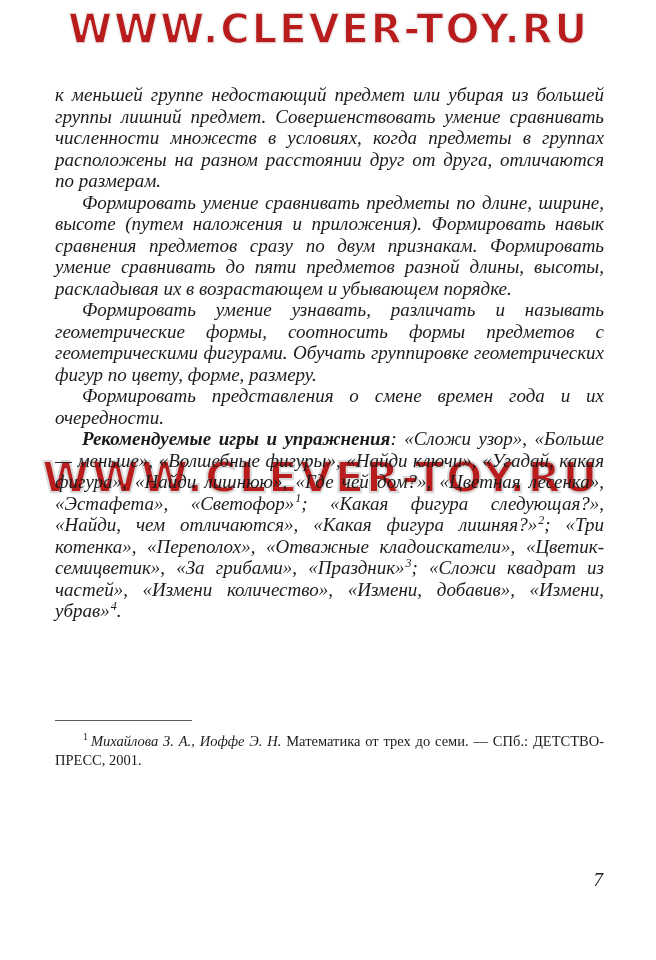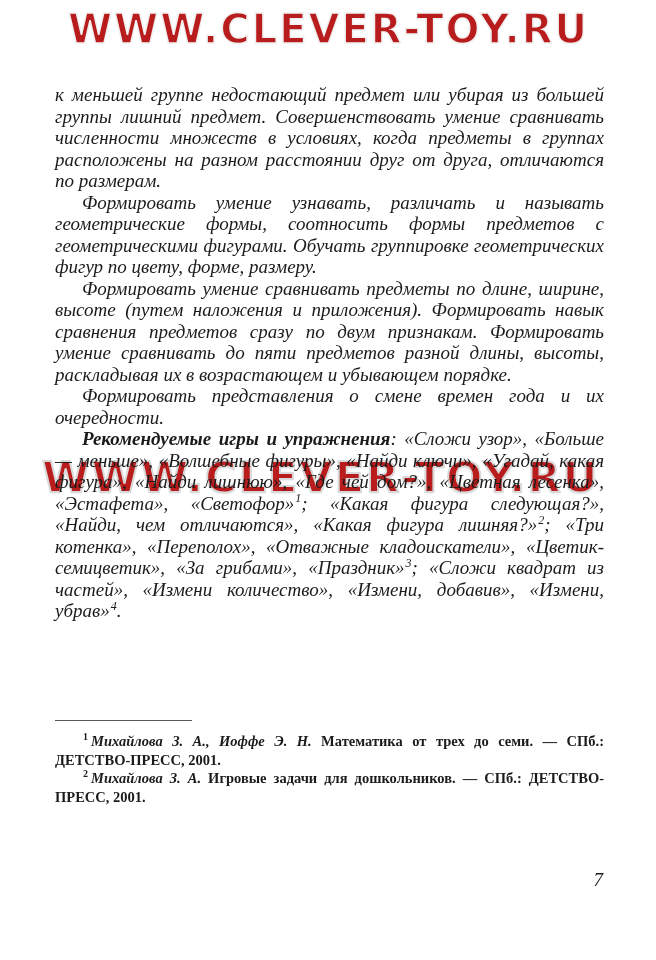--- a/index.html
+++ b/index.html
@@ -62,21 +62,21 @@
     font-size: 14.5px;
     line-height: 18.5px;
     text-align: justify;
   }
   .fn-rule {
     width: 137px;
     border: none;
     border-top: 1px solid #5a5a5a;
     margin: 0 0 11px 0;
   }
-  .footnotes p { margin: 0; text-indent: 27px; font-weight: bold; }
+  .footnotes p { margin: 0; text-indent: 27px; }
   .footnotes em { font-style: italic; }
   .footnotes sup { font-size: 10px; margin-right: 3px; }
   
   .page-number {
     position: absolute;
     right: 53px; top: 869px;
     font-size: 19px;
     font-style: italic;
     color: #1b1b1b;
   }
@@ -85,29 +85,28 @@
 <body>
 
 <div class="page">
 
   <div class="wm wm-top">WWW.CLEVER-TOY.RU</div>
 
   <div class="wm wm-mid">WWW.CLEVER-TOY.RU</div>
 
   <main class="body-text">
       <p class="no-indent"><span>к меньшей группе недостающий предмет или убирая из большей группы лишний предмет. Совершенствовать умение сравнивать численности множеств в условиях, когда предметы в группах расположены на разном расстоянии друг от друга, отличаются по размерам.</span></p>
+      <p><span>Формировать умение сравнивать предметы по длине, ширине, высоте (путем наложения и приложения). Формировать навык сравнения предметов сразу по двум признакам. Формировать умение сравнивать до пяти предметов разной длины, высоты, раскладывая их в возрастающем и убывающем порядке.</span></p>
       <p><span>Формировать умение узнавать, различать и называть геометрические формы, соотносить формы предметов с геометрическими фигурами. Обучать группировке геометрических фигур по цвету, форме, размеру.</span></p>
-      <p><span>Формировать умение сравнивать предметы по длине, ширине, высоте (путем наложения и приложения). Формировать навык сравнения предметов сразу по двум признакам. Формировать умение сравнивать до пяти предметов разной длины, высоты, раскладывая их в возрастающем и убывающем порядке.</span></p>
       <p><span>Формировать представления о смене времен года и их очередности.</span></p>
       <p><strong>Рекомендуемые игры и упражнения</strong><span>: «Сложи узор», «Больше — меньше», «Волшебные фигуры», «Найди ключи», «Угадай, какая фигура», «Найди лишнюю», «Где чей дом?», «Цветная лесенка», «Эстафета», «Светофор»</span><sup>1</sup><span>; «Какая фигура следующая?», «Найди, чем отличаются», «Какая фигура лишняя?»</span><sup>2</sup><span>; «Три котенка», «Переполох», «Отважные кладоискатели», «Цветик-семицветик», «За грибами», «Праздник»</span><sup>3</sup><span>; «Сложи квадрат из частей», «Измени количество», «Измени, добавив», «Измени, убрав»</span><sup>4</sup><span>.</span></p>
     </main>
 
   <div class="footnotes">
     <hr class="fn-rule">
     <div>
         <p><sup>1</sup><em>Михайлова З. А., Иоффе Э. Н.</em><span> Математика от трех до семи. — СПб.: ДЕТСТВО-ПРЕСС, 2001.</span></p>
-        <p><sup>2</sup><em>Михайлова З. А.</em><span> Игровые задачи для дошкольников. — СПб.: ДЕТСТВО-ПРЕСС, 2001.</span></p>
       </div>
   </div>
 
   <div class="page-number">7</div>
 
 </div>
 
 </body></html>

